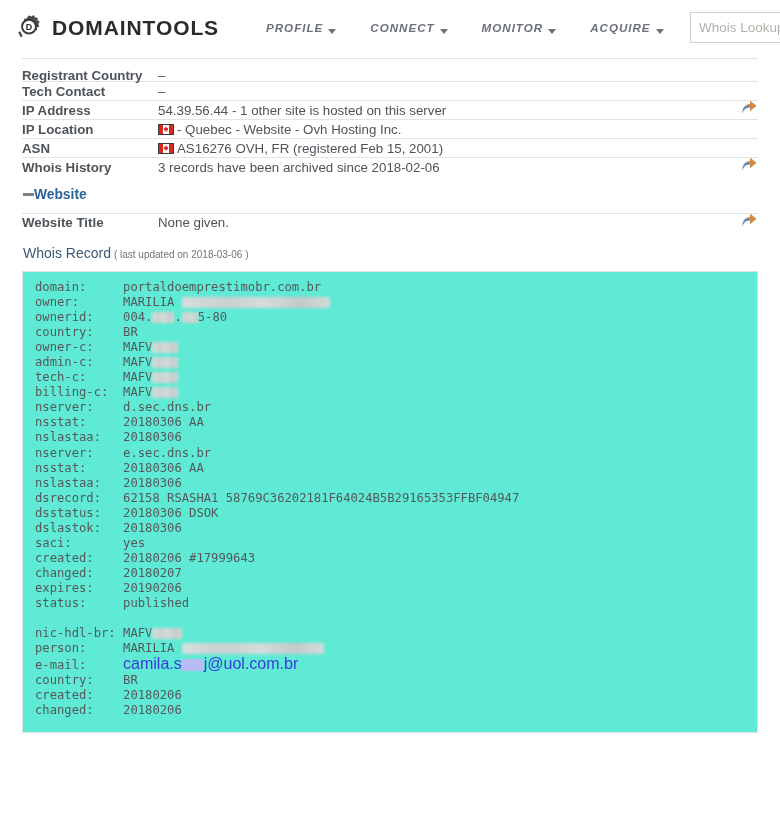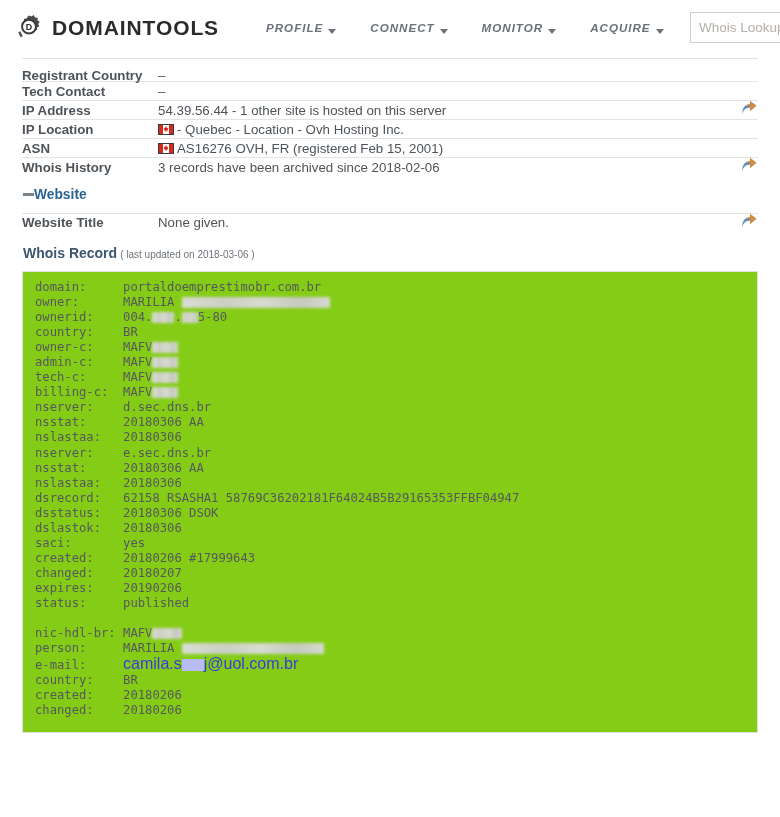--- a/index.html
+++ b/index.html
@@ -166,34 +166,34 @@
 
   
   .record-head {
     padding-top: 12px;
     padding-bottom: 9px;
     padding-left: 1px;
     white-space: nowrap;
   }
   .record-title {
     font-size: 14px;
-    font-weight: bold;
+    font-weight: normal;
     color: #3d5872;
   }
   .record-meta {
     font-size: 10px;
     color: #6d747b;
     margin-left: 3px;
   }
 
   .record-box {
     width: 736px;
     height: 462px;
     border: 1px solid #e1e1e1;
-    background: #84cc16;
+    background: #5eead4;
     padding: 8px 10px 10px 12px;
     overflow: hidden;
     position: relative;
   }
   pre.record-text {
     margin: 0;
     font-family: "DejaVu Sans Mono", "Liberation Mono", monospace;
     font-size: 12.2px;
     line-height: 15.05px;
     color: #56595c;
@@ -284,21 +284,21 @@
         <tr>
           <td class="lbl">IP Address</td>
           <td class="val"><span>54.39.56.44 - 1 other site is hosted on this server</span></td>
           <td class="act"><span><svg class="share-icon" viewBox="0 0 17 15">
                 <path d="M1.5 13.2c.6-4.6 3.4-6.6 7.6-6.8V9.9l6.2-5.1L9.1 0v3.2C3.6 3.5.9 7.4 1.5 13.2z" fill="#5b8dbd"></path>
                 <path d="M9.1 0v3.2C6.4 3.35 4.3 4.5 3 6.3c1.5-1.1 3.5-1.6 6.1-1.7V9.9l6.2-5.1z" fill="#d98a3a"></path>
               </svg></span></td>
         </tr>
         <tr>
           <td class="lbl">IP Location</td>
-          <td class="val"><span class="flag"><i></i></span><span>- Quebec - Location - Ovh Hosting Inc.</span></td>
+          <td class="val"><span class="flag"><i></i></span><span>- Quebec - Website - Ovh Hosting Inc.</span></td>
           <td class="act"></td>
         </tr>
         <tr>
           <td class="lbl">ASN</td>
           <td class="val"><span class="flag"><i></i></span><span>AS16276 OVH, FR (registered Feb 15, 2001)</span></td>
           <td class="act"></td>
         </tr>
         <tr>
           <td class="lbl">Whois History</td>
           <td class="val"><span>3 records have been archived since 2018-02-06</span></td>

